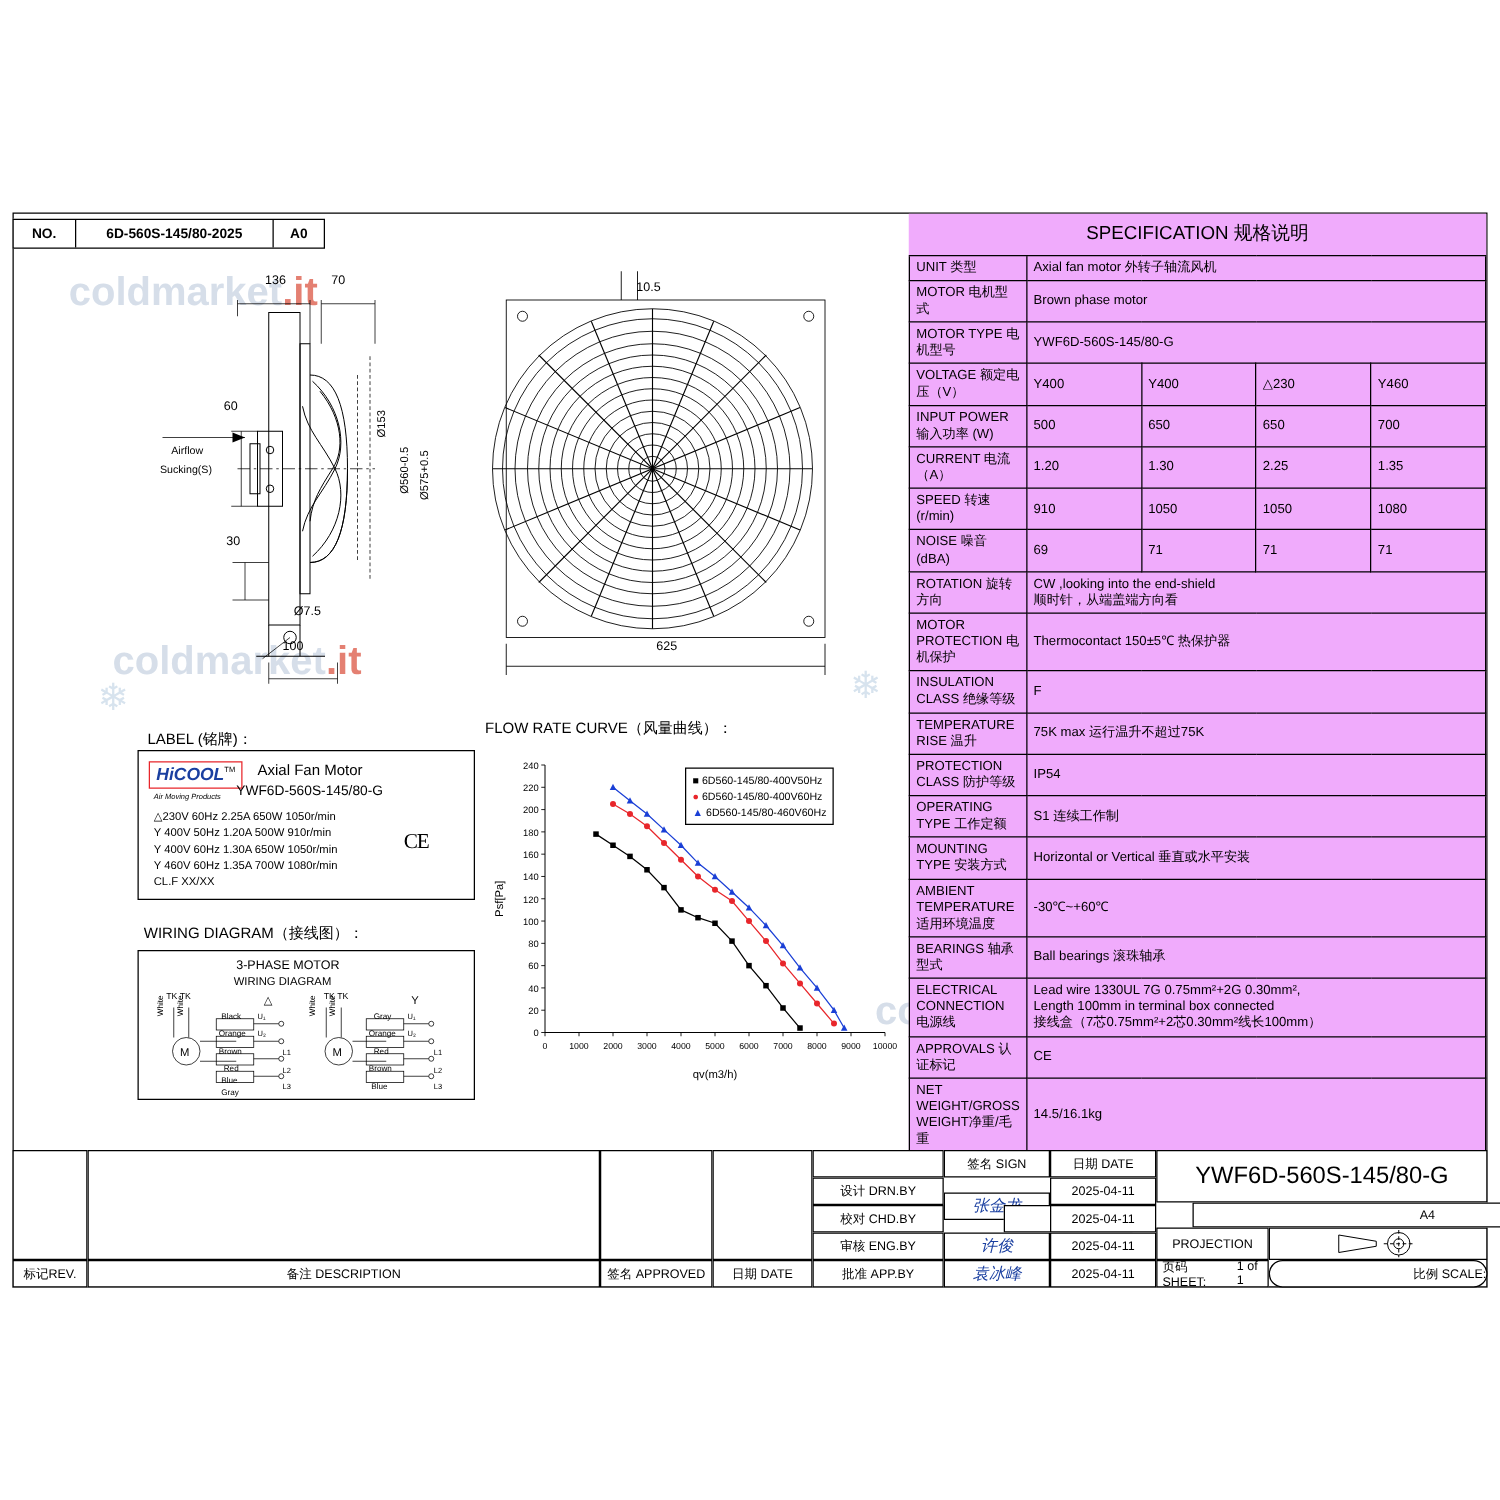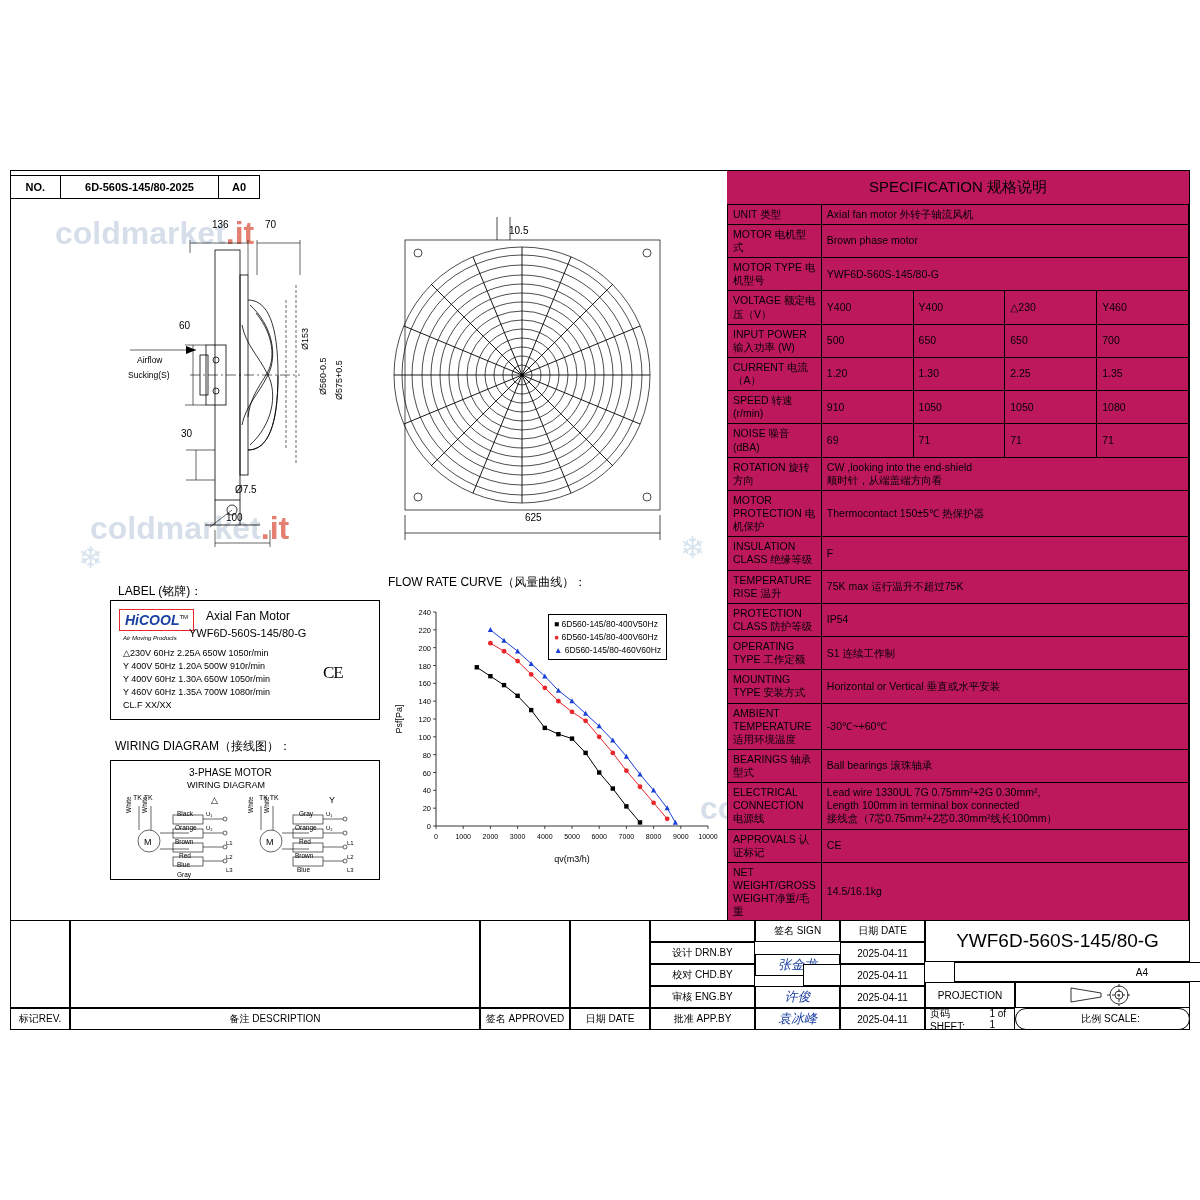--- a/index.html
+++ b/index.html
@@ -7,21 +7,21 @@
   .sheet{position:absolute;left:10px;top:170px;width:1180px;height:860px;border:1.5px solid #000;box-sizing:border-box;}
   
   .wm{position:absolute;color:#cfd9e6;font-size:32px;font-weight:bold;font-family:Liberation Sans, sans-serif;opacity:.85;white-space:nowrap;pointer-events:none;}
   .wm .it{color:#e06a5a;}
   .snow{position:absolute;color:#d7e3ee;font-size:30px;pointer-events:none;}
   
   .idbar{position:absolute;left:10px;top:175px;height:24px;border:1.5px solid #000;box-sizing:border-box;display:flex;align-items:center;font-size:11px;background:#fff;}
   .idbar .c{border-right:1px solid #000;height:100%;display:flex;align-items:center;justify-content:center;padding:0 8px;box-sizing:border-box;font-weight:bold;}
   .idbar .c:last-child{border-right:none;}
   
-  .spec{position:absolute;left:727px;top:171px;width:462px;border-collapse:collapse;font-size:10.5px;background:#be185d;}
+  .spec{position:absolute;left:727px;top:171px;width:462px;border-collapse:collapse;font-size:10.5px;background:#f0abfc;}
   .spec td{border:1px solid #000;padding:3px 5px;vertical-align:middle;line-height:1.25;}
   .spec .title{text-align:center;font-size:15px;padding:7px 0;border-left:none;border-top:none;border-right:none;}
   .spec .lbl{width:168px;margin-left:32px;}
   .q{width:25%;}
   
   .label-box{position:absolute;left:110px;top:600px;width:270px;height:120px;border:1px solid #000;box-sizing:border-box;background:#fff;}
   .wire-box{position:absolute;left:110px;top:760px;width:270px;height:120px;border:1px solid #000;box-sizing:border-box;background:#fff;}
   .sec-title{position:absolute;font-size:12px;}
   .chart-wrap{position:absolute;left:390px;top:598px;width:330px;height:270px;}
   .legend{position:absolute;left:548px;top:614px;border:1px solid #000;background:#fff;font-size:8.5px;padding:3px 5px;line-height:1.5;}
@@ -523,18 +523,18 @@
   <svg width="80" height="22">
     <g stroke="#000" fill="none" stroke-width="0.8">
       <polygon points="8,4 8,18 38,13 38,9"></polygon>
       <circle cx="56" cy="11" r="9"></circle>
       <circle cx="56" cy="11" r="4"></circle>
       <line x1="44" y1="11" x2="68" y2="11" stroke-dasharray="3 2"></line>
       <line x1="56" y1="0" x2="56" y2="22" stroke-dasharray="3 2"></line>
     </g>
   </svg>
 </div>
-<div class="bl" style="left:1015px;top:1008px;width:175px;height:22px;justify-content:center;padding-left:16px;border-radius:11px;">
+<div class="bl" style="left:1015px;top:1008px;width:175px;height:22px;justify-content:flex-end;padding-left:16px;border-radius:11px;">
   <span>比例 SCALE:</span>
 </div>
 <div class="bl" style="left:925px;top:1008px;width:90px;height:22px;justify-content:flex-start;padding-left:4px;">
   <span>页码 SHEET:</span>&nbsp;<span>1 of 1</span>
 </div>
 
 </body></html>

